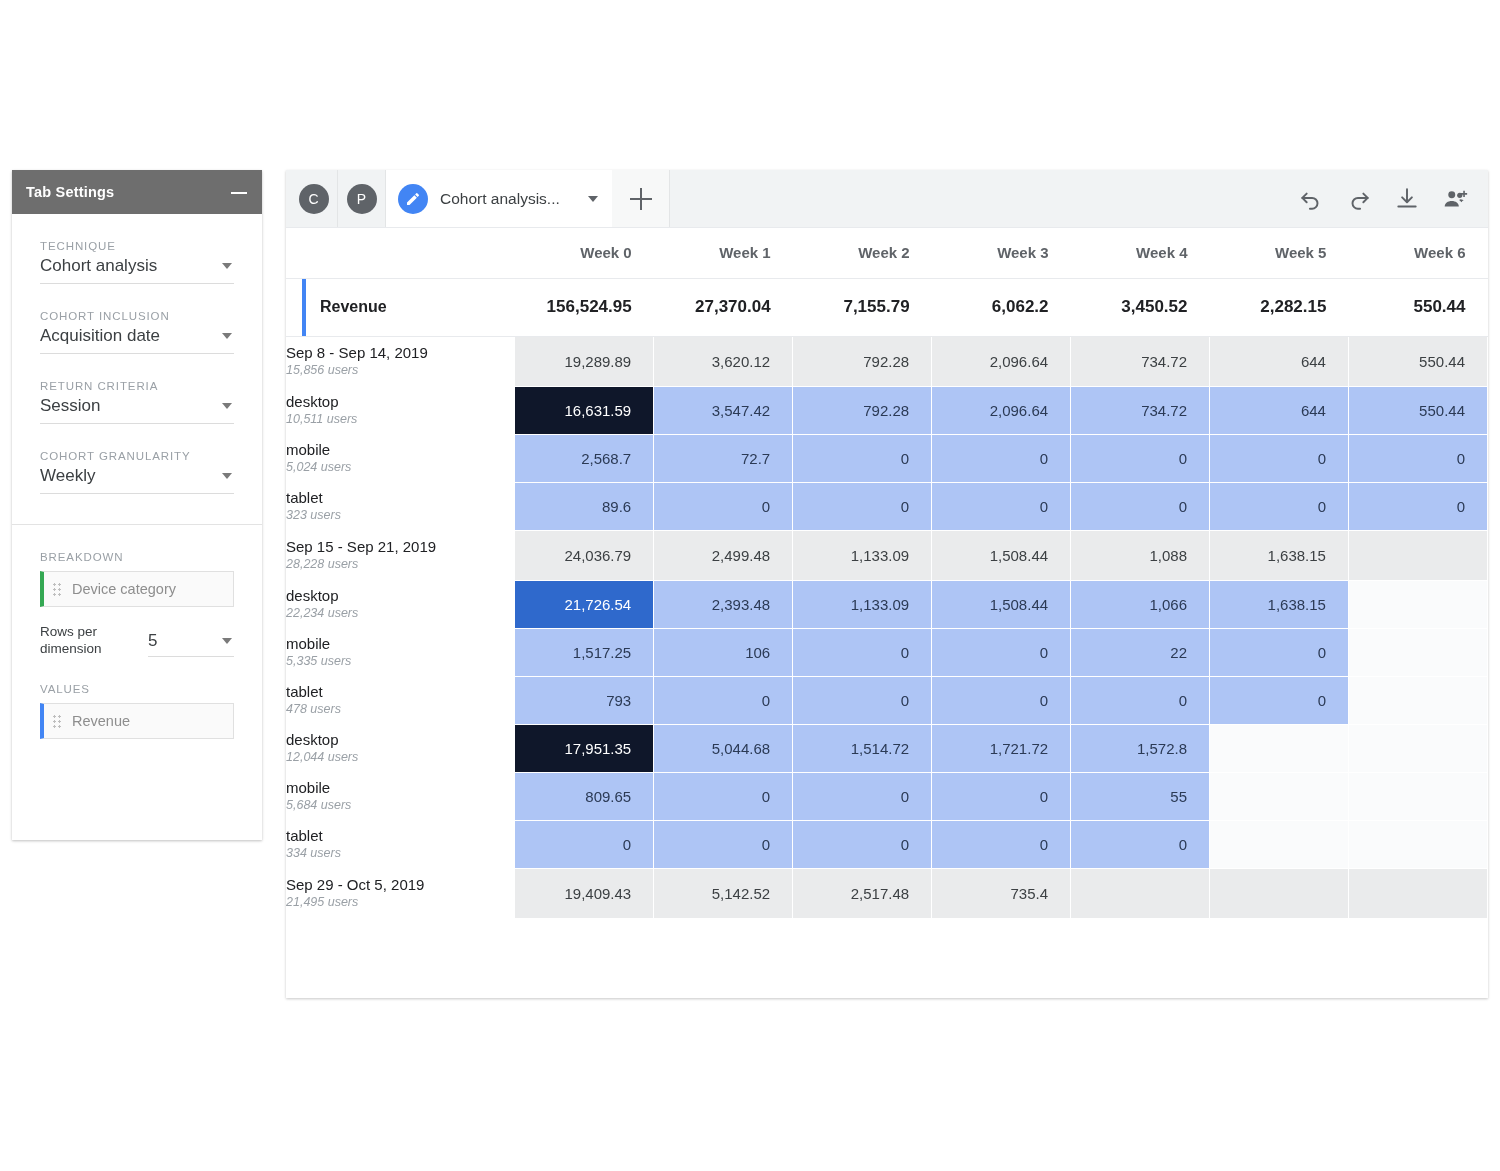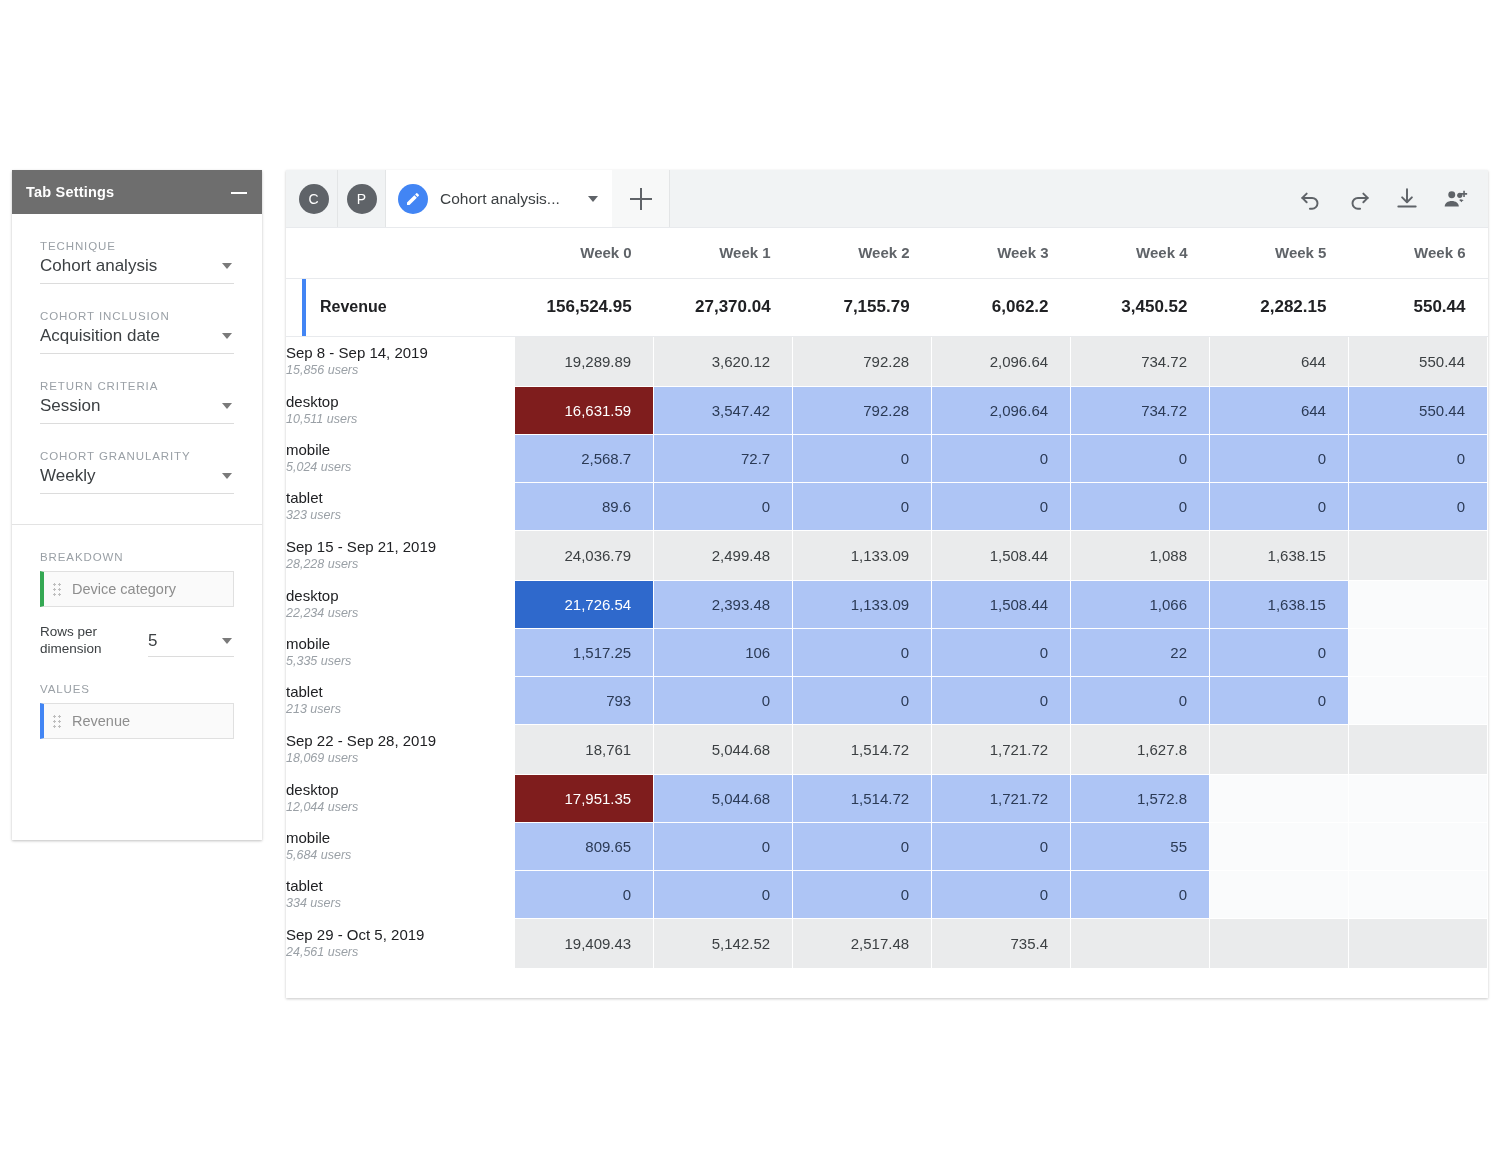--- a/index.html
+++ b/index.html
@@ -166,21 +166,21 @@
   .dim-sub  { font-size: 12.5px; color:#9aa0a6; line-height: 17px; font-style: italic; }
   .dim-cohort { padding-left: 20px; }
   .dim-device { padding-left: 34px; }
 
   .val {
     text-align: right; padding-right: 22px !important; font-size: 15px;
     vertical-align: middle; border: 1.5px solid #ffffff;
   }
   .val.tot  { background:#eaebec; color:#3c4043; }
   .val.lite { background:#aec5f5; color:#2b3a55; }
-  .val.mid  { background:#7f1d1d; color:#ffffff; }
+  .val.mid  { background:#0f172a; color:#ffffff; }
   .val.dark { background:#2f69cc; color:#ffffff; }
   .val.empty-grey { background:#eaebec; }
   .val.empty-pale { background:#fafbfc; }
 </style>
 </head>
 <body>
 
 <div id="root">
 
   <div class="sidebar">
@@ -418,42 +418,29 @@
               <td class="val lite">106</td>
               <td class="val lite">0</td>
               <td class="val lite">0</td>
               <td class="val lite">22</td>
               <td class="val lite">0</td>
               <td class="val empty-pale"></td>
             </tr>
             <tr class="device-row">
               <td class="dim-cell dim-device">
                 <div class="dim-main">tablet</div>
-                <div class="dim-sub">213 users</div>
+                <div class="dim-sub">478 users</div>
               </td>
               <td class="val lite">793</td>
               <td class="val lite">0</td>
               <td class="val lite">0</td>
               <td class="val lite">0</td>
               <td class="val lite">0</td>
               <td class="val lite">0</td>
               <td class="val empty-pale"></td>
-            </tr>
-            <tr class="cohort-row">
-              <td class="dim-cell dim-cohort">
-                <div class="dim-main">Sep 22 - Sep 28, 2019</div>
-                <div class="dim-sub">18,069 users</div>
-              </td>
-              <td class="val tot">18,761</td>
-              <td class="val tot">5,044.68</td>
-              <td class="val tot">1,514.72</td>
-              <td class="val tot">1,721.72</td>
-              <td class="val tot">1,627.8</td>
-              <td class="val empty-grey"></td>
-              <td class="val empty-grey"></td>
             </tr>
             <tr class="device-row">
               <td class="dim-cell dim-device">
                 <div class="dim-main">desktop</div>
                 <div class="dim-sub">12,044 users</div>
               </td>
               <td class="val mid">17,951.35</td>
               <td class="val lite">5,044.68</td>
               <td class="val lite">1,514.72</td>
               <td class="val lite">1,721.72</td>
@@ -483,21 +470,21 @@
               <td class="val lite">0</td>
               <td class="val lite">0</td>
               <td class="val lite">0</td>
               <td class="val lite">0</td>
               <td class="val empty-pale"></td>
               <td class="val empty-pale"></td>
             </tr>
             <tr class="cohort-row">
               <td class="dim-cell dim-cohort">
                 <div class="dim-main">Sep 29 - Oct 5, 2019</div>
-                <div class="dim-sub">24,561 users</div>
+                <div class="dim-sub">21,495 users</div>
               </td>
               <td class="val tot">19,409.43</td>
               <td class="val tot">5,142.52</td>
               <td class="val tot">2,517.48</td>
               <td class="val tot">735.4</td>
               <td class="val empty-grey"></td>
               <td class="val empty-grey"></td>
               <td class="val empty-grey"></td>
             </tr>
           </tbody>

